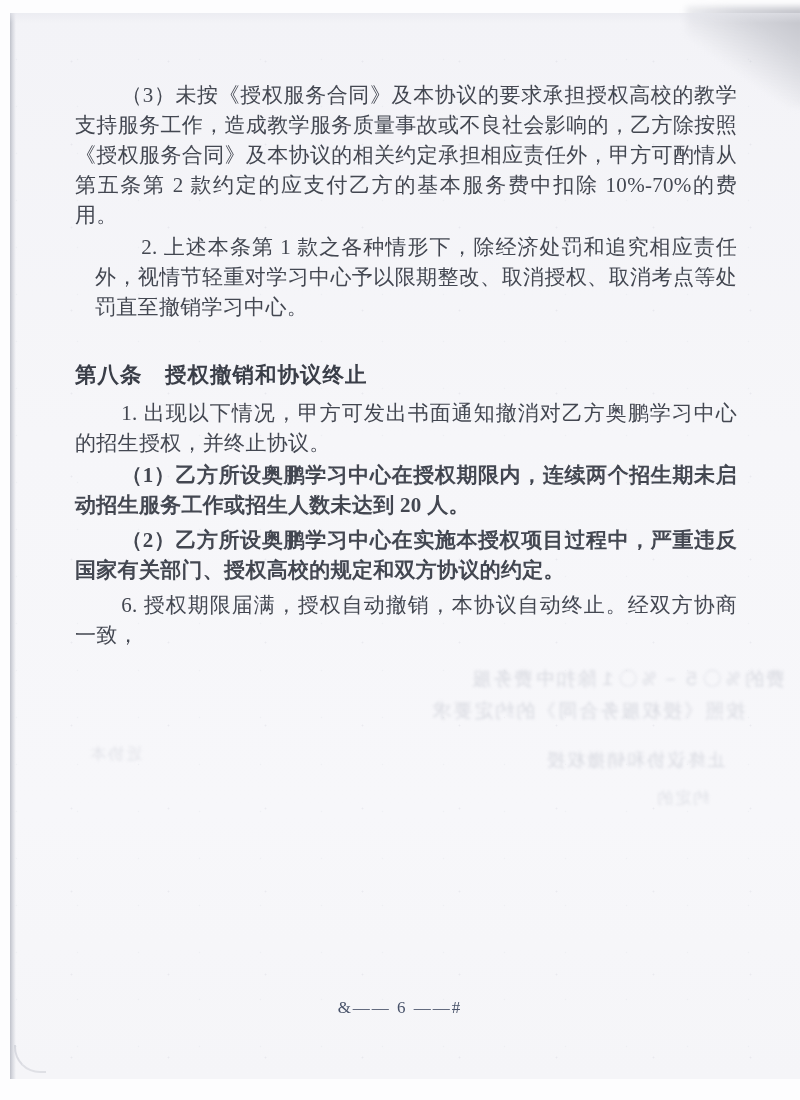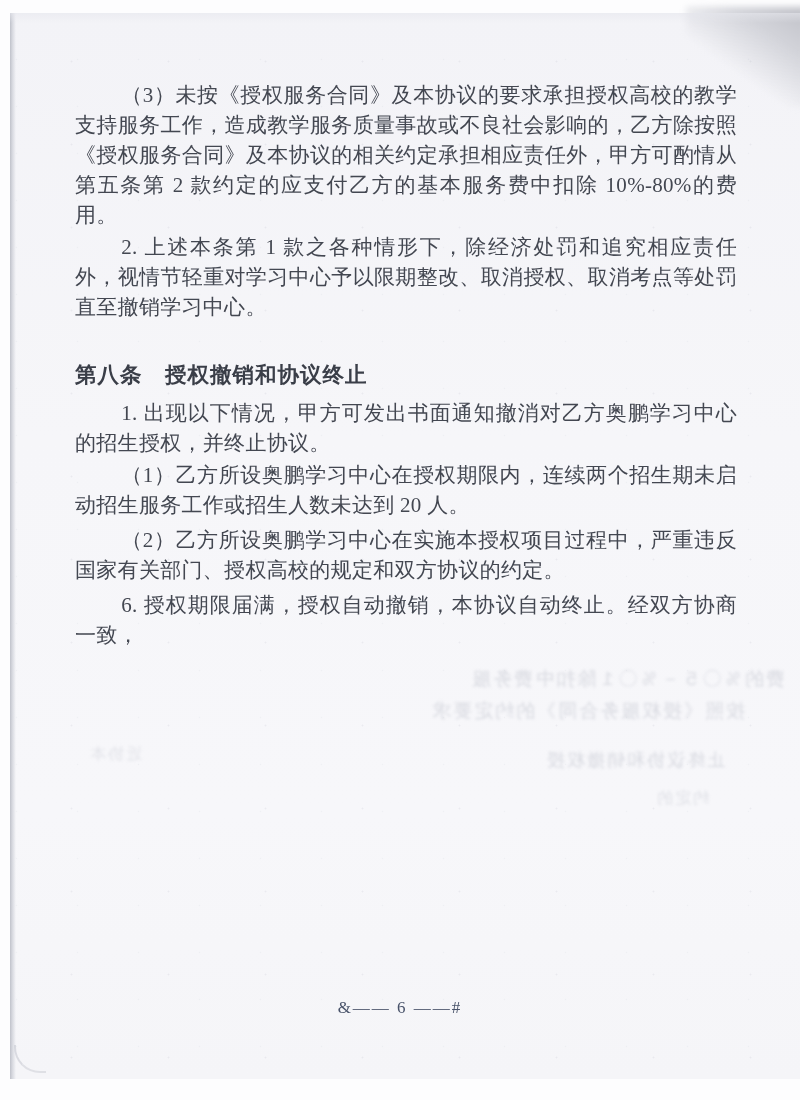--- a/index.html
+++ b/index.html
@@ -43,24 +43,24 @@
   .text-block{
     position:absolute;left:75px;top:80px;width:662px;
   }
   .text-block p{
     margin:0;font-size:21px;line-height:30px;color:#434751;
     text-align:justify;text-indent:2.2em;letter-spacing:.3px;
   }
   p.m-a{margin-bottom:13px;}
   p.m-b{margin-bottom:7px;}
   p.m-c{margin-bottom:2px;}
-  p.m-d{margin-bottom:8px;}
+  p.m-d{margin-bottom:8px;margin-left:20px;}
   p.m-e{margin-bottom:0;}
   p.m-f{margin-bottom:2px;}
-  p.m-g{margin-bottom:5px;}
+  p.m-g{margin-bottom:5px;font-weight:bold;}
   h2.section-heading{
     margin:38px 0 8px 0;font-size:21.5px;line-height:30px;font-weight:bold;
     color:#3a3e48;text-align:left;letter-spacing:1px;
   }
   .footer{
     position:absolute;left:0;top:998px;width:800px;text-align:center;
     font-size:17px;color:#49536a;letter-spacing:2px;
   }
   .ghost{
     position:absolute;color:#b9bcc7;font-size:19px;letter-spacing:2px;
@@ -84,21 +84,21 @@
   <div class="noise"></div>
 </div>
 
 <span class="ghost g1">费的％〇５－％〇１除扣中费务服</span>
 <span class="ghost g2">按照《授权服务合同》的约定要求</span>
 <span class="ghost g3">止终议协和销撤权授</span>
 <span class="ghost g4">约定的</span>
 <span class="ghost g5">近协本</span>
 
 <div class="text-block">
-  <p class="m-c">（3）未按《授权服务合同》及本协议的要求承担授权高校的教学支持服务工作，造成教学服务质量事故或不良社会影响的，乙方除按照《授权服务合同》及本协议的相关约定承担相应责任外，甲方可酌情从第五条第 2 款约定的应支付乙方的基本服务费中扣除 10%-80%的费用。</p>
+  <p class="m-c">（3）未按《授权服务合同》及本协议的要求承担授权高校的教学支持服务工作，造成教学服务质量事故或不良社会影响的，乙方除按照《授权服务合同》及本协议的相关约定承担相应责任外，甲方可酌情从第五条第 2 款约定的应支付乙方的基本服务费中扣除 10%-70%的费用。</p>
   <p class="m-d">2. 上述本条第 1 款之各种情形下，除经济处罚和追究相应责任外，视情节轻重对学习中心予以限期整改、取消授权、取消考点等处罚直至撤销学习中心。</p>
   <h2 class="section-heading">第八条　授权撤销和协议终止</h2>
   <p class="m-f">1. 出现以下情况，甲方可发出书面通知撤消对乙方奥鹏学习中心的招生授权，并终止协议。</p>
   <p class="m-g">（1）乙方所设奥鹏学习中心在授权期限内，连续两个招生期未启动招生服务工作或招生人数未达到 20 人。</p>
   <p class="m-g">（2）乙方所设奥鹏学习中心在实施本授权项目过程中，严重违反国家有关部门、授权高校的规定和双方协议的约定。</p>
   <p class="m-e">6. 授权期限届满，授权自动撤销，本协议自动终止。经双方协商一致，</p>
 </div>
 
 <div class="footer">&amp;—— 6 ——#</div>
 

